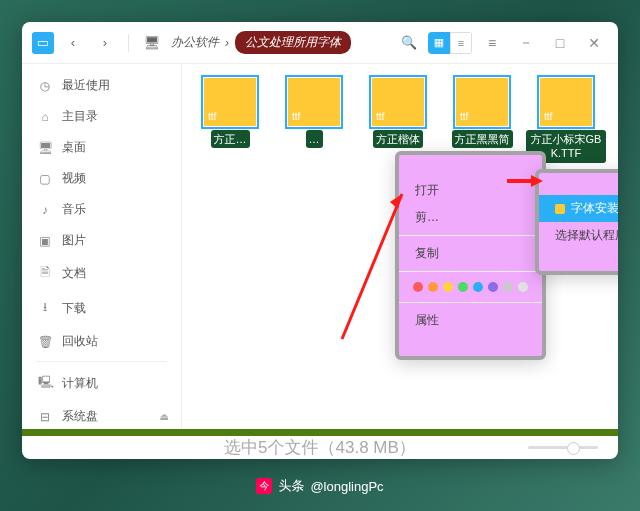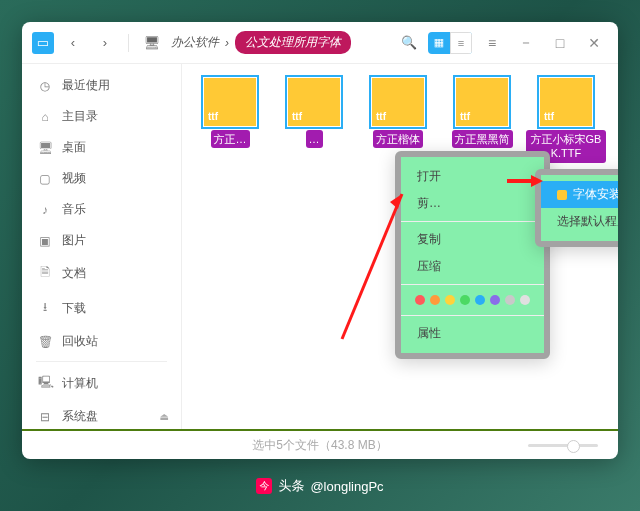--- a/index.html
+++ b/index.html
@@ -3,51 +3,51 @@
   <meta charset="utf-8">
   <style>
     * { margin:0; padding:0; box-sizing:border-box; font-family:"Microsoft YaHei","PingFang SC",sans-serif; }
     body { width:640px; height:511px; background:linear-gradient(135deg,#2a6b5a,#1e5448,#3a7b6a); overflow:hidden; position:relative; }
     .window { position:absolute; top:22px; left:22px; right:22px; bottom:52px; background:#fff; border-radius:8px; display:flex; flex-direction:column; box-shadow:0 4px 24px rgba(0,0,0,.3); overflow:hidden; }
     .titlebar { height:42px; display:flex; align-items:center; padding:0 10px; border-bottom:1px solid #eee; gap:6px; }
     .tb-btn { width:26px; height:26px; border-radius:4px; display:flex; align-items:center; justify-content:center; color:#666; font-size:13px; }
     .tb-btn.logo { background:#2aaef5; color:#fff; width:22px; height:22px; border-radius:3px; }
     .divider { width:1px; height:18px; background:#e5e5e5; margin:0 4px; }
     .breadcrumb { display:flex; align-items:center; gap:6px; font-size:12px; color:#555;font-style:italic; }
-    .crumb-tag { background:#be185d; color:#fff; padding:3px 10px; border-radius:10px; font-size:12px; }
+    .crumb-tag { background:#7f1d1d; color:#fff; padding:3px 10px; border-radius:10px; font-size:12px; }
     .spacer { flex:1; }
     .viewgroup { display:flex; background:#2aaef5; border-radius:4px; overflow:hidden; }
     .viewgroup .vg { width:22px; height:22px; display:flex; align-items:center; justify-content:center; font-size:11px; color:#fff; }
     .viewgroup .vg.list { background:#fff; color:#888; border:1px solid #ddd; }
     .wc { width:28px; height:28px; display:flex; align-items:center; justify-content:center; color:#888; font-size:14px; }
     .body { flex:1; display:flex; min-height:0; }
     .sidebar { width:160px; border-right:1px solid #eee; overflow-y:auto; padding:6px 0; }
     .sb-item { display:flex; align-items:center; gap:10px; padding:7px 16px; font-size:12px; color:#555; position:relative; }
     .sb-icon { width:14px; text-align:center; color:#888; font-size:12px; }
     .sb-sep { height:1px; background:#eee; margin:4px 14px; }
     .eject { position:absolute; right:12px; color:#aaa; font-size:10px; }
     .content { flex:1; position:relative; padding:14px 6px; }
     .grid { display:flex; flex-wrap:wrap; gap:0; }
     .file { width:80px; display:flex; flex-direction:column; align-items:center; gap:4px; margin:0 2px; }
     .file .thumb { width:52px; height:48px; background:#ffc935; position:relative; }
     .file .thumb.sel { outline:2px solid #2aaef5; outline-offset:1px; }
-    .file .ext { position:absolute; left:4px; bottom:4px; color:#fff; font-size:10px; font-weight:700; }
+    .file .ext { position:absolute; left:4px; bottom:4px; color:#fff; font-size:10px; font-weight:400; }
     .file .fname { font-size:11px; color:#555; text-align:center; line-height:1.3; padding:2px 3px; border-radius:3px; word-break:break-all; }
-    .file .fname.sel { background:#a21caf; color:#fff; }
-    .ctx { position:absolute; background:#86efac; border:6px solid #a3a3a3; border-radius:6px; box-shadow:0 4px 18px rgba(0,0,0,.18); padding:6px 0; min-width:130px; }
+    .file .fname.sel { background:#14532d; color:#fff; }
+    .ctx { position:absolute; background:#f0abfc; border:4px solid #a3a3a3; border-radius:6px; box-shadow:0 4px 18px rgba(0,0,0,.18); padding:22px 0; min-width:130px; }
     .ctx.main { left:213px; top:87px; }
     .ctx.sub { left:353px; top:105px; min-width:140px; }
     .ctx-item { padding:5px 16px; font-size:12px; color:#444; display:flex; align-items:center; gap:6px; position:relative; }
     .ctx-item.hl { background:#2aaef5; color:#fff; }
     .ctx-item .arrow { position:absolute; right:10px; font-size:9px; }
     .ctx-sep { height:1px; background:#eee; margin:4px 0; }
     .ctx-item .sq { width:10px; height:10px; background:#ffc935; border-radius:2px; }
     .tagrow { display:flex; gap:5px; padding:6px 14px; }
     .tagdot { width:10px; height:10px; border-radius:50%; }
-    .status { height:30px; border-top:2px solid #4d7c0f; display:flex; align-items:center; justify-content:center; font-size:12px; color:#aaa; gap:20px; }
+    .status { height:30px; border-top:7px solid #4d7c0f; display:flex; align-items:center; justify-content:center; font-size:17px; color:#aaa; gap:20px; }
     .slider { position:absolute; right:20px; width:70px; height:3px; background:#ddd; border-radius:2px; }
     .slider::after { content:''; position:absolute; right:18px; top:-4px; width:11px; height:11px; background:#fff; border:1px solid #ccc; border-radius:50%; }
     .watermark { position:absolute; bottom:16px; left:0; right:0; text-align:center; color:#fff; font-size:13px; display:flex; align-items:center; justify-content:center; gap:6px; }
     .wm-ico { width:16px; height:16px; background:#f05; border-radius:3px; display:inline-flex; align-items:center; justify-content:center; color:#fff; font-size:10px; }
     .red-arrow { position:absolute; pointer-events:none; }
   </style>
 </head>
 <body>
 
 <div class="window">
@@ -167,23 +167,20 @@
           <div class="ctx-item">
             <span>打开</span>
           </div>
           <div class="ctx-item">
             <span>剪…</span>
           </div>
           <div class="ctx-sep"></div>
           <div class="ctx-item">
             <span>复制</span>
           </div>
-          <div class="ctx-item">
-            <span>压缩</span>
-          </div>
           <div class="ctx-sep"></div>
           <div class="tagrow">
             <div class="tagdot" style="background: rgb(255, 90, 90);"></div>
             <div class="tagdot" style="background: rgb(255, 154, 60);"></div>
             <div class="tagdot" style="background: rgb(255, 210, 60);"></div>
             <div class="tagdot" style="background: rgb(76, 217, 100);"></div>
             <div class="tagdot" style="background: rgb(42, 174, 245);"></div>
             <div class="tagdot" style="background: rgb(138, 109, 233);"></div>
             <div class="tagdot" style="background: rgb(201, 201, 201);"></div>
             <div class="tagdot" style="background: rgb(224, 224, 224);"></div>

